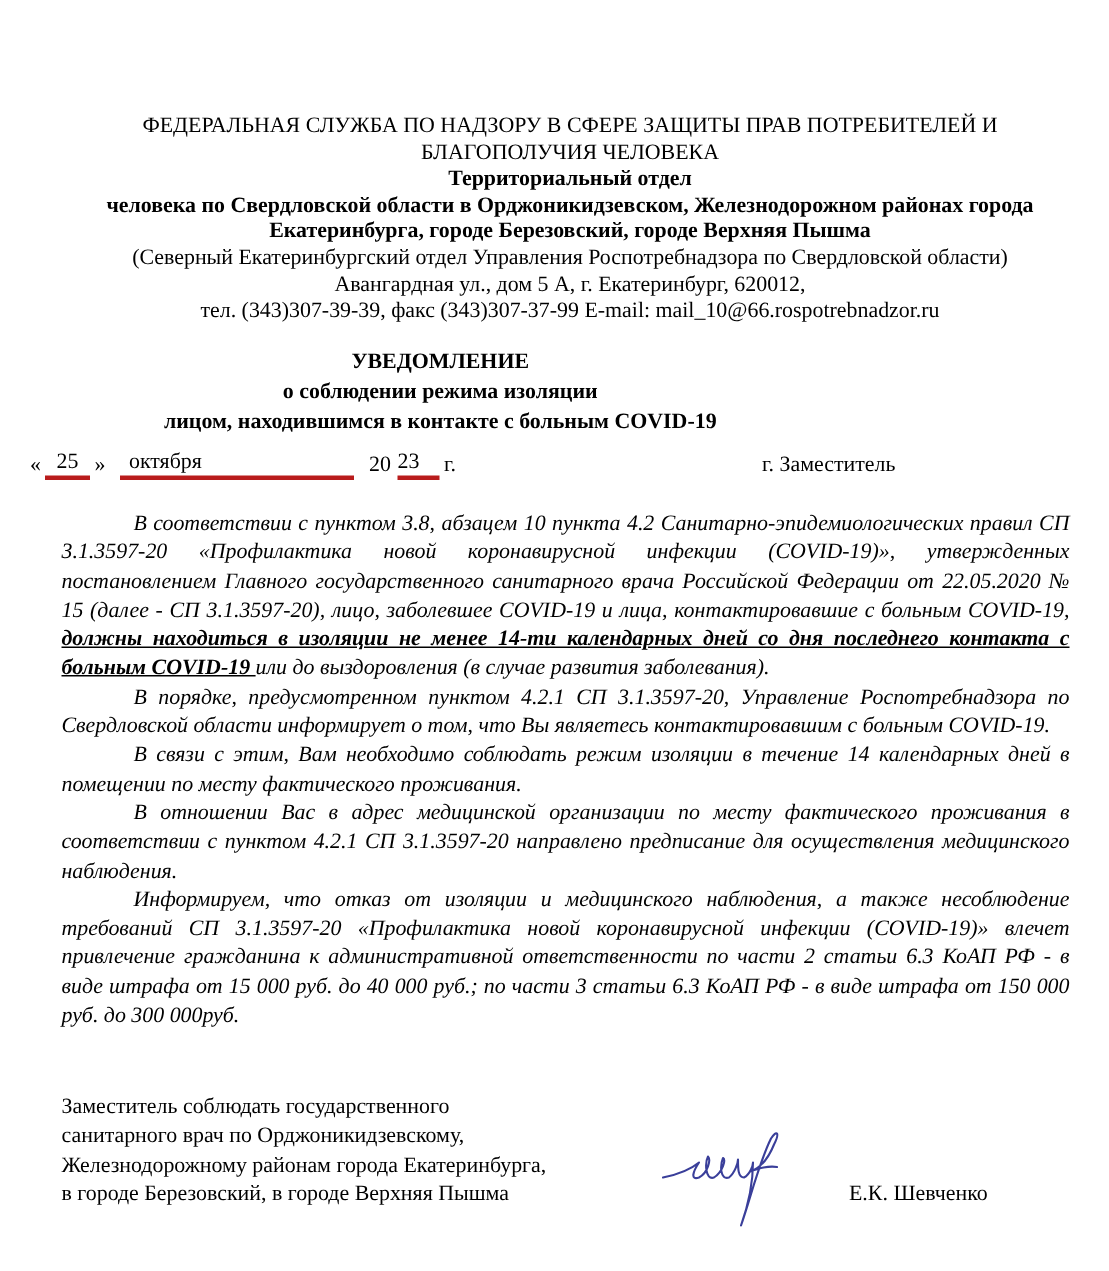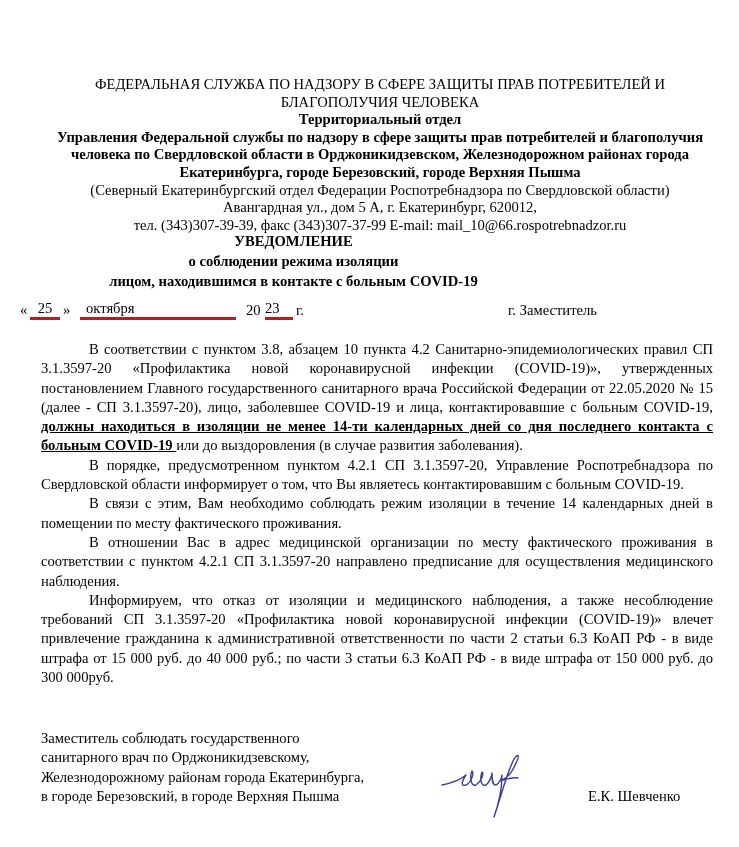--- a/index.html
+++ b/index.html
@@ -10,39 +10,38 @@
   }
   .page { position: absolute; left: 0; top: 0; width: 739px; height: 847px; }
   .header { position: absolute; left: 30px; width: 700px; top: 36px; text-align: center; line-height: 17.6px; margin-top: 40px; }
   .header div { white-space: nowrap; }
   .b { font-weight: bold; }
   .title { position: absolute; left: 0; width: 587px; top: 231px; text-align: center; font-weight: bold; line-height: 20px; }
   .dateline { position: absolute; top: 300px; left: 20px; width: 700px; height: 20px; line-height: 20px; }
   .dateline span { position: absolute; top: 0; }
   .u { border-bottom: 3px solid #b91c1c; display: inline-block; line-height: 17px; }
   .body-text { position: absolute; left: 41px; width: 672px; top: 340px; text-align: justify; line-height: 19.3px; }
-  .body-text p { margin: 0; text-indent: 48px; }
+  .body-text p { margin: 0; text-indent: 48px; font-style: italic; }
   .body-text .ul { font-weight: bold; text-decoration: underline; }
   .sign-block { position: absolute; left: 41px; top: 729px; line-height: 19.3px; }
-  .signer { position: absolute; left: 588px; top: 787px; line-height: 19.3px; }
+  .signer { position: absolute; left: 566px; top: 787px; line-height: 19.3px; }
   .signature { position: absolute; left: 440px; top: 745px; width: 100px; height: 80px; }
 </style>
 </head>
 <body>
 
 <div class="page">
 
   <div class="header">
     <div>ФЕДЕРАЛЬНАЯ СЛУЖБА ПО НАДЗОРУ В СФЕРЕ ЗАЩИТЫ ПРАВ ПОТРЕБИТЕЛЕЙ И</div>
     <div>БЛАГОПОЛУЧИЯ ЧЕЛОВЕКА</div>
     <div class="b">Территориальный отдел</div>
-    <div class="b">Управления Федеральной службы по надзору в сфере защиты прав потребителей и благополучия</div>
     <div class="b">человека по Свердловской области в Орджоникидзевском, Железнодорожном районах города</div>
     <div class="b">Екатеринбурга, городе Березовский, городе Верхняя Пышма</div>
-    <div>(Северный Екатеринбургский отдел Федерации Роспотребнадзора по Свердловской области)</div>
+    <div>(Северный Екатеринбургский отдел Управления Роспотребнадзора по Свердловской области)</div>
     <div>Авангардная ул., дом 5 А, г. Екатеринбург, 620012,</div>
     <div>тел. (343)307-39-39, факс (343)307-37-99 E-mail: mail_10@66.rospotrebnadzor.ru</div>
   </div>
 
   <div class="title">
     <div>УВЕДОМЛЕНИЕ</div>
     <div>о соблюдении режима изоляции</div>
     <div>лицом, находившимся в контакте с больным COVID-19</div>
   </div>
 

